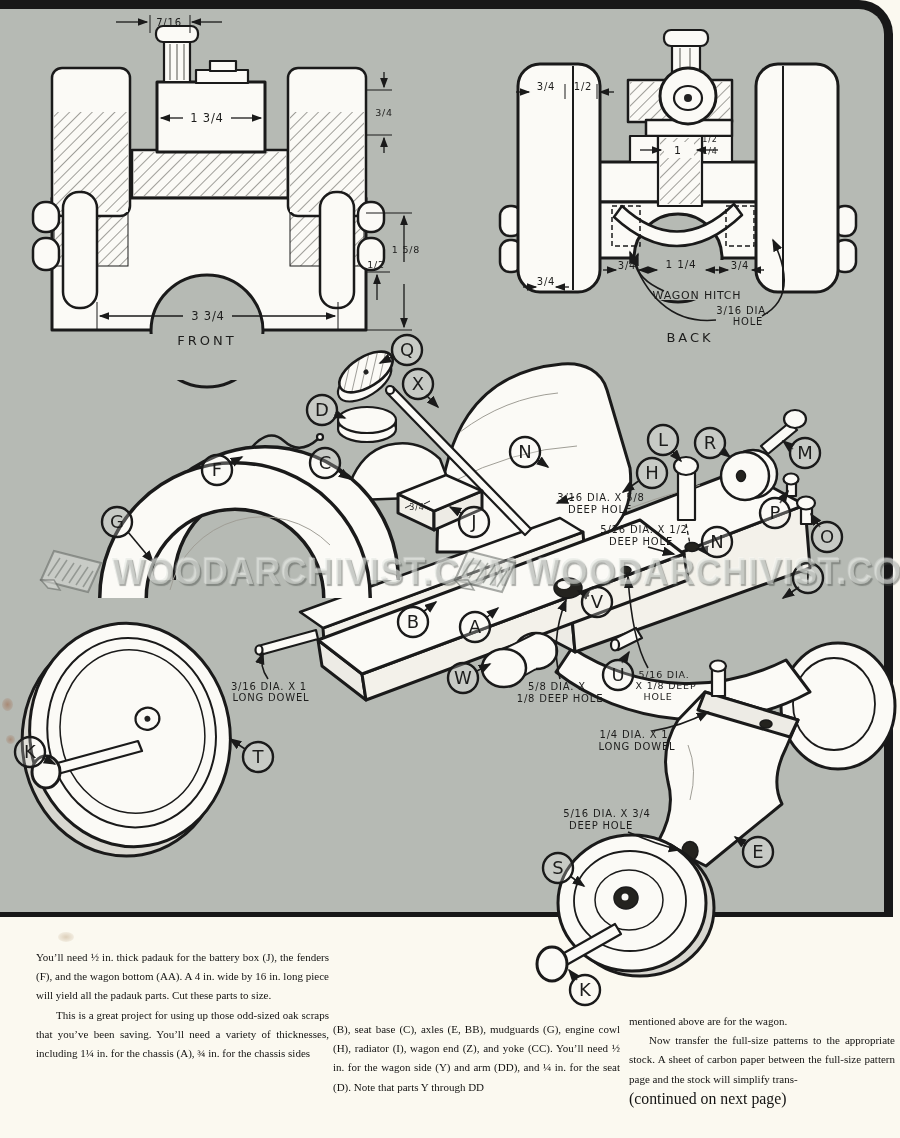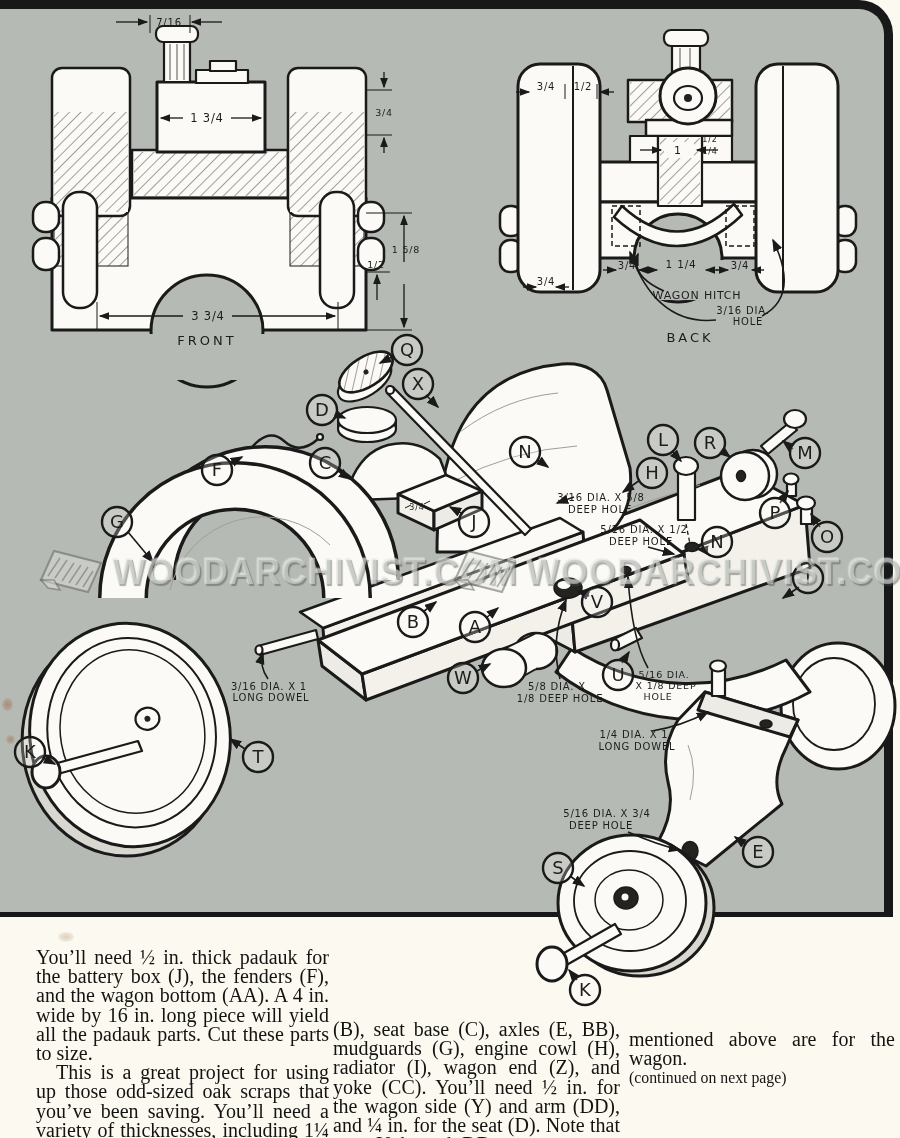--- a/index.html
+++ b/index.html
@@ -38,27 +38,27 @@
   #wm{position:absolute;left:0;top:544px;width:900px;height:60px;z-index:5;pointer-events:none;}
   .wm-unit{position:absolute;top:0;display:flex;align-items:center;gap:8px;}
   .wm-text{font-family:"Liberation Sans",sans-serif;font-weight:bold;font-size:35px;letter-spacing:1px;
            color:rgba(226,229,224,.55);
            text-shadow:1.5px 1.5px 1px rgba(70,75,70,.45),-1px -1px 1px rgba(255,255,255,.3);
            transform:scaleY(1.04);white-space:nowrap;}
   .stain{position:absolute;border-radius:50%;z-index:3;pointer-events:none;}
   
   #article{position:absolute;left:0;top:917px;width:900px;height:221px;z-index:1;}
   .col{position:absolute;}
-  .col p{margin:0;font-family:"Liberation Serif",serif;font-size:20px;line-height:19.2px;
+  .col p{margin:0;font-family:"Liberation Serif",serif;font-size:11px;line-height:19.2px;
          text-align:justify;color:#131312;}
   .ind{text-indent:20px;}
   .cont{text-align:left;font-size:15.8px !important;}
   #col1{left:36px;top:31px;width:293px;}
   #col2{left:333px;top:103px;width:287px;}
-  #col3{left:629px;top:113px;width:266px;}
+  #col3{left:629px;top:95px;width:266px;}
 </style>
 </head>
 <body>
 
 <div id="panel"></div>
 <div class="stain" style="left:2px;top:698px;width:11px;height:13px;background:radial-gradient(rgba(155,90,55,.5),rgba(155,90,55,0));"></div>
 <div class="stain" style="left:6px;top:735px;width:9px;height:9px;background:radial-gradient(rgba(155,90,55,.45),rgba(155,90,55,0));"></div>
 <div class="stain" style="left:58px;top:932px;width:16px;height:10px;background:radial-gradient(rgba(150,110,60,.30),rgba(150,110,60,0));"></div>
 
 <svg id="plan" width="900" height="1060" viewBox="0 0 900 1060">
@@ -561,15 +561,16 @@
 <div id="article">
   <div class="col" id="col1">
     <p>You’ll need ½ in. thick padauk for the battery box (J), the fenders (F), and the wagon bottom (AA). A 4 in. wide by 16 in. long piece will yield all the padauk parts. Cut these parts to size.</p>
     <p class="ind">This is a great project for using up those odd-sized oak scraps that you’ve been saving. You’ll need a variety of thicknesses, including 1¼ in. for the chassis (A), ¾ in. for the chassis sides</p>
   </div>
   <div class="col" id="col2">
     <p>(B), seat base (C), axles (E, BB), mudguards (G), engine cowl (H), radiator (I), wagon end (Z), and yoke (CC). You’ll need ½ in. for the wagon side (Y) and arm (DD), and ¼ in. for the seat (D). Note that parts Y through DD</p>
   </div>
   <div class="col" id="col3">
     <p>mentioned above are for the wagon.</p>
+    <p class="ind">Now transfer the full-size patterns to the appropriate stock. A sheet of carbon paper between the full-size pattern page and the stock will simplify trans-</p>
     <p class="cont">(continued on next page)</p>
   </div>
 </div>
 
 </body></html>

